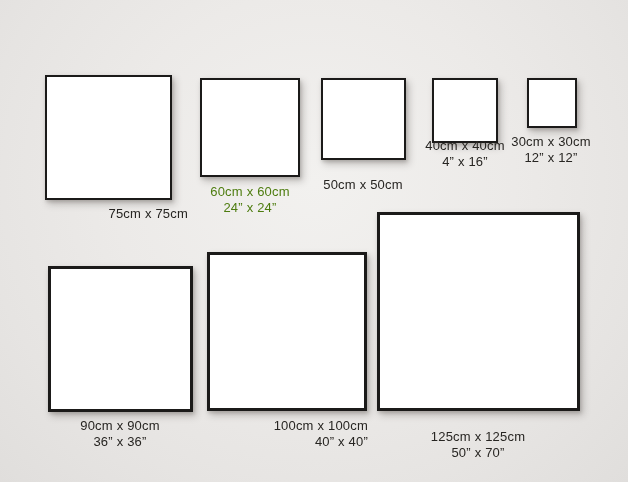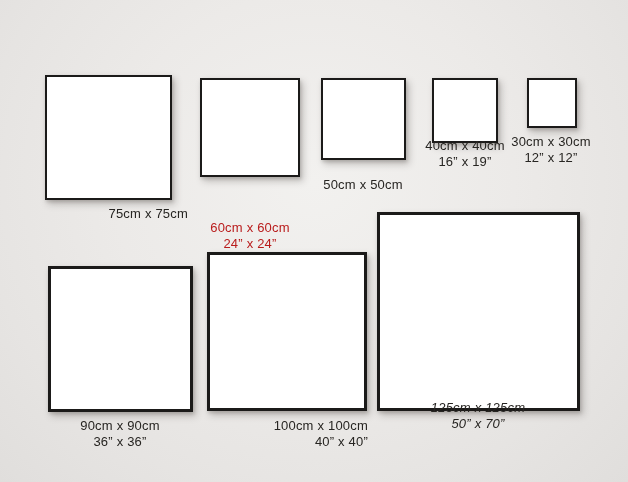--- a/index.html
+++ b/index.html
@@ -43,46 +43,46 @@
 </style>
 </head>
 <body>
 
 <div class="stage" id="stage">
     <div class="frame-square" style="left: 45px; top: 75px; width: 127px; height: 125px; border-width: 2px; background-color: rgb(255, 255, 255); border-color: rgb(27, 26, 25);"></div>
     <div class="frame-label" style="left: 28px; top: 206px; color: rgb(39, 37, 34); text-align: right;">
       <span class="line-cm">75cm x 75cm</span>
     </div>
     <div class="frame-square" style="left: 200px; top: 78px; width: 100px; height: 99px; border-width: 2px; background-color: rgb(255, 255, 255); border-color: rgb(27, 26, 25);"></div>
-    <div class="frame-label" style="left: 170px; top: 184px; color: #b91c1c; margin-top: 36px;">
+    <div class="frame-label" style="left: 170px; top: 184px; color: #4d7c0f;">
       <span class="line-cm">60cm x 60cm</span>
       <span class="line-inch">24” x 24”</span>
     </div>
     <div class="frame-square" style="left: 321px; top: 78px; width: 85px; height: 82px; border-width: 2px; background-color: rgb(255, 255, 255); border-color: rgb(27, 26, 25);"></div>
     <div class="frame-label" style="left: 283px; top: 177px; color: rgb(39, 37, 34);">
       <span class="line-cm">50cm x 50cm</span>
     </div>
     <div class="frame-square" style="left: 432px; top: 78px; width: 66px; height: 65px; border-width: 2px; background-color: rgb(255, 255, 255); border-color: rgb(27, 26, 25);"></div>
     <div class="frame-label" style="left: 385px; top: 138px; color: rgb(39, 37, 34);">
       <span class="line-cm">40cm x 40cm</span>
-      <span class="line-inch">16” x 19”</span>
+      <span class="line-inch">4” x 16”</span>
     </div>
     <div class="frame-square" style="left: 527px; top: 78px; width: 50px; height: 50px; border-width: 2px; background-color: rgb(255, 255, 255); border-color: rgb(27, 26, 25);"></div>
     <div class="frame-label" style="left: 471px; top: 134px; color: rgb(39, 37, 34);">
       <span class="line-cm">30cm x 30cm</span>
       <span class="line-inch">12” x 12”</span>
     </div>
     <div class="frame-square" style="left: 48px; top: 266px; width: 145px; height: 146px; border-width: 3px; background-color: rgb(255, 255, 255); border-color: rgb(27, 26, 25);"></div>
     <div class="frame-label" style="left: 40px; top: 418px; color: rgb(39, 37, 34);">
       <span class="line-cm">90cm x 90cm</span>
       <span class="line-inch">36” x 36”</span>
     </div>
     <div class="frame-square" style="left: 207px; top: 252px; width: 160px; height: 159px; border-width: 3px; background-color: rgb(255, 255, 255); border-color: rgb(27, 26, 25);"></div>
     <div class="frame-label" style="left: 208px; top: 418px; color: rgb(39, 37, 34); text-align: right;">
       <span class="line-cm">100cm x 100cm</span>
       <span class="line-inch">40” x 40”</span>
     </div>
     <div class="frame-square" style="left: 377px; top: 212px; width: 203px; height: 199px; border-width: 3px; background-color: rgb(255, 255, 255); border-color: rgb(27, 26, 25);"></div>
-    <div class="frame-label" style="left: 398px; top: 400px; color: rgb(39, 37, 34); font-style: italic;">
+    <div class="frame-label" style="left: 398px; top: 429px; color: rgb(39, 37, 34);">
       <span class="line-cm">125cm x 125cm</span>
       <span class="line-inch">50” x 70”</span>
     </div>
   </div>
 
 </body></html>

